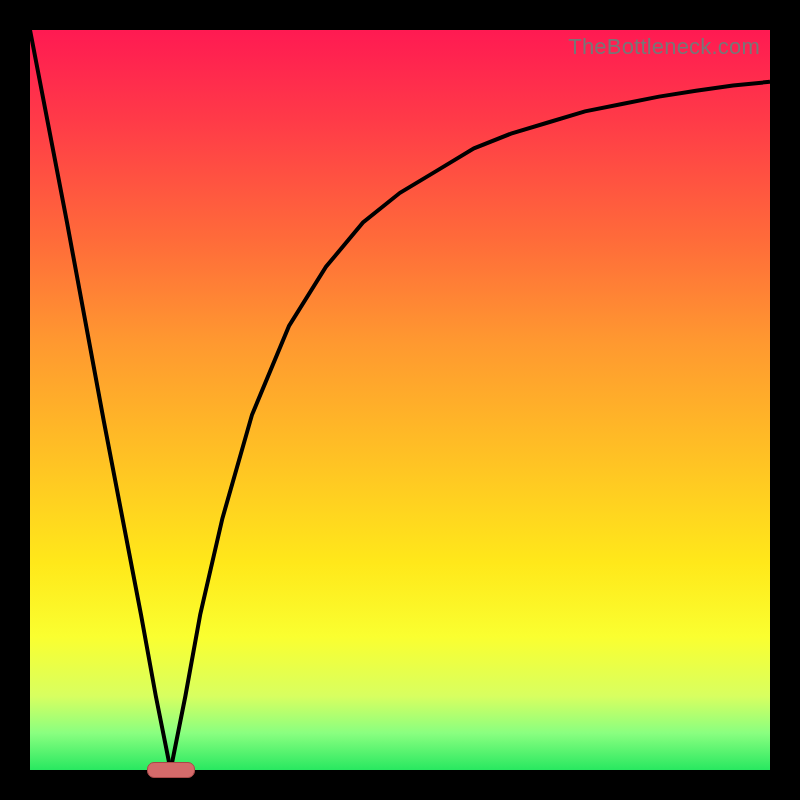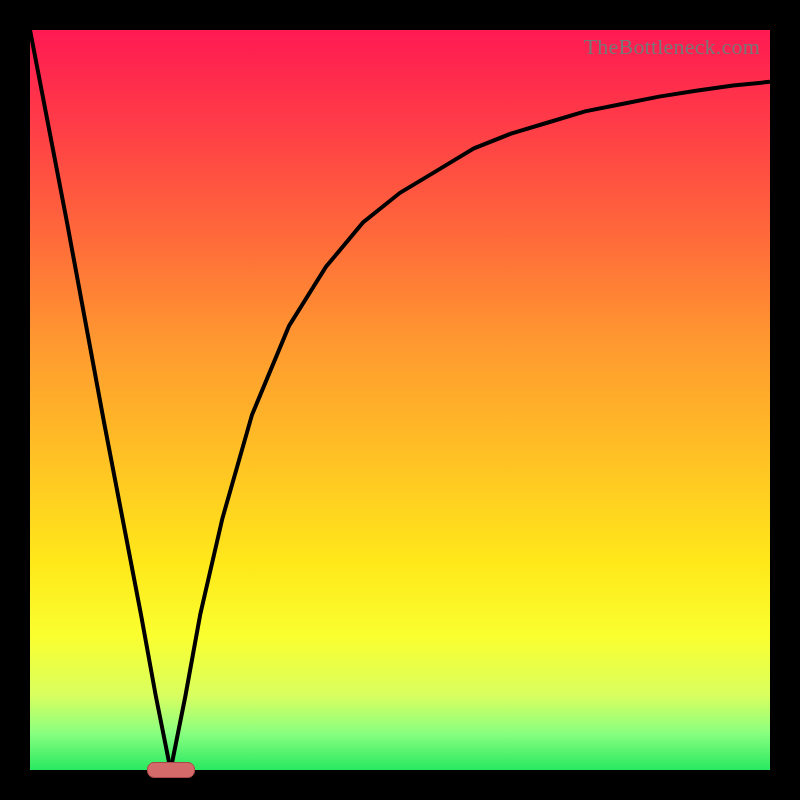--- a/index.html
+++ b/index.html
@@ -38,21 +38,20 @@
   }
   .watermark {
     position: absolute;
     top: 4px;
     right: 10px;
     color: #777;
     font-size: 22px;
     font-weight: 500;
     letter-spacing: 0.2px;
     user-select: none;
-    font-family: Liberation Serif, serif;
   }
   svg.curves {
     position: absolute;
     left: 0;
     top: 0;
     width: 740px;
     height: 740px;
   }
   .marker {
     position: absolute;

